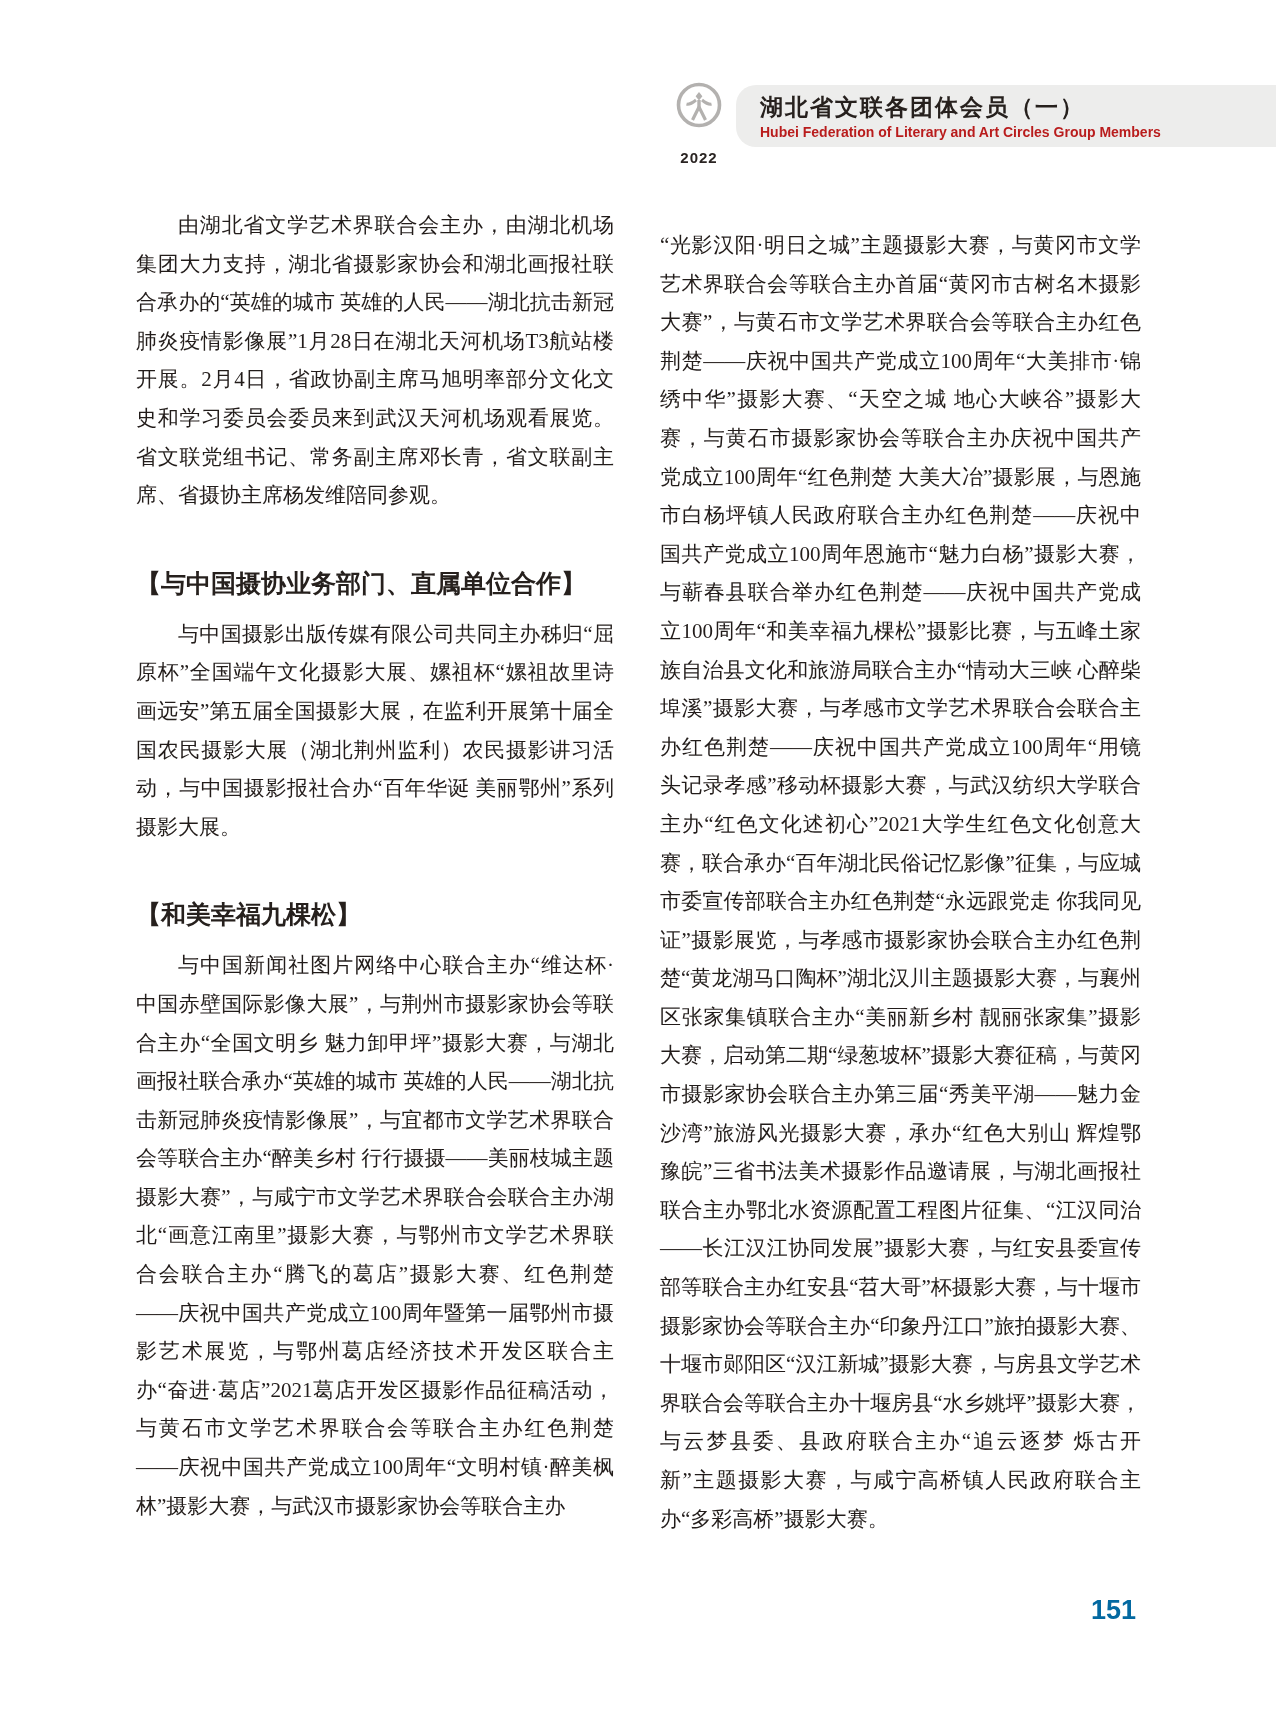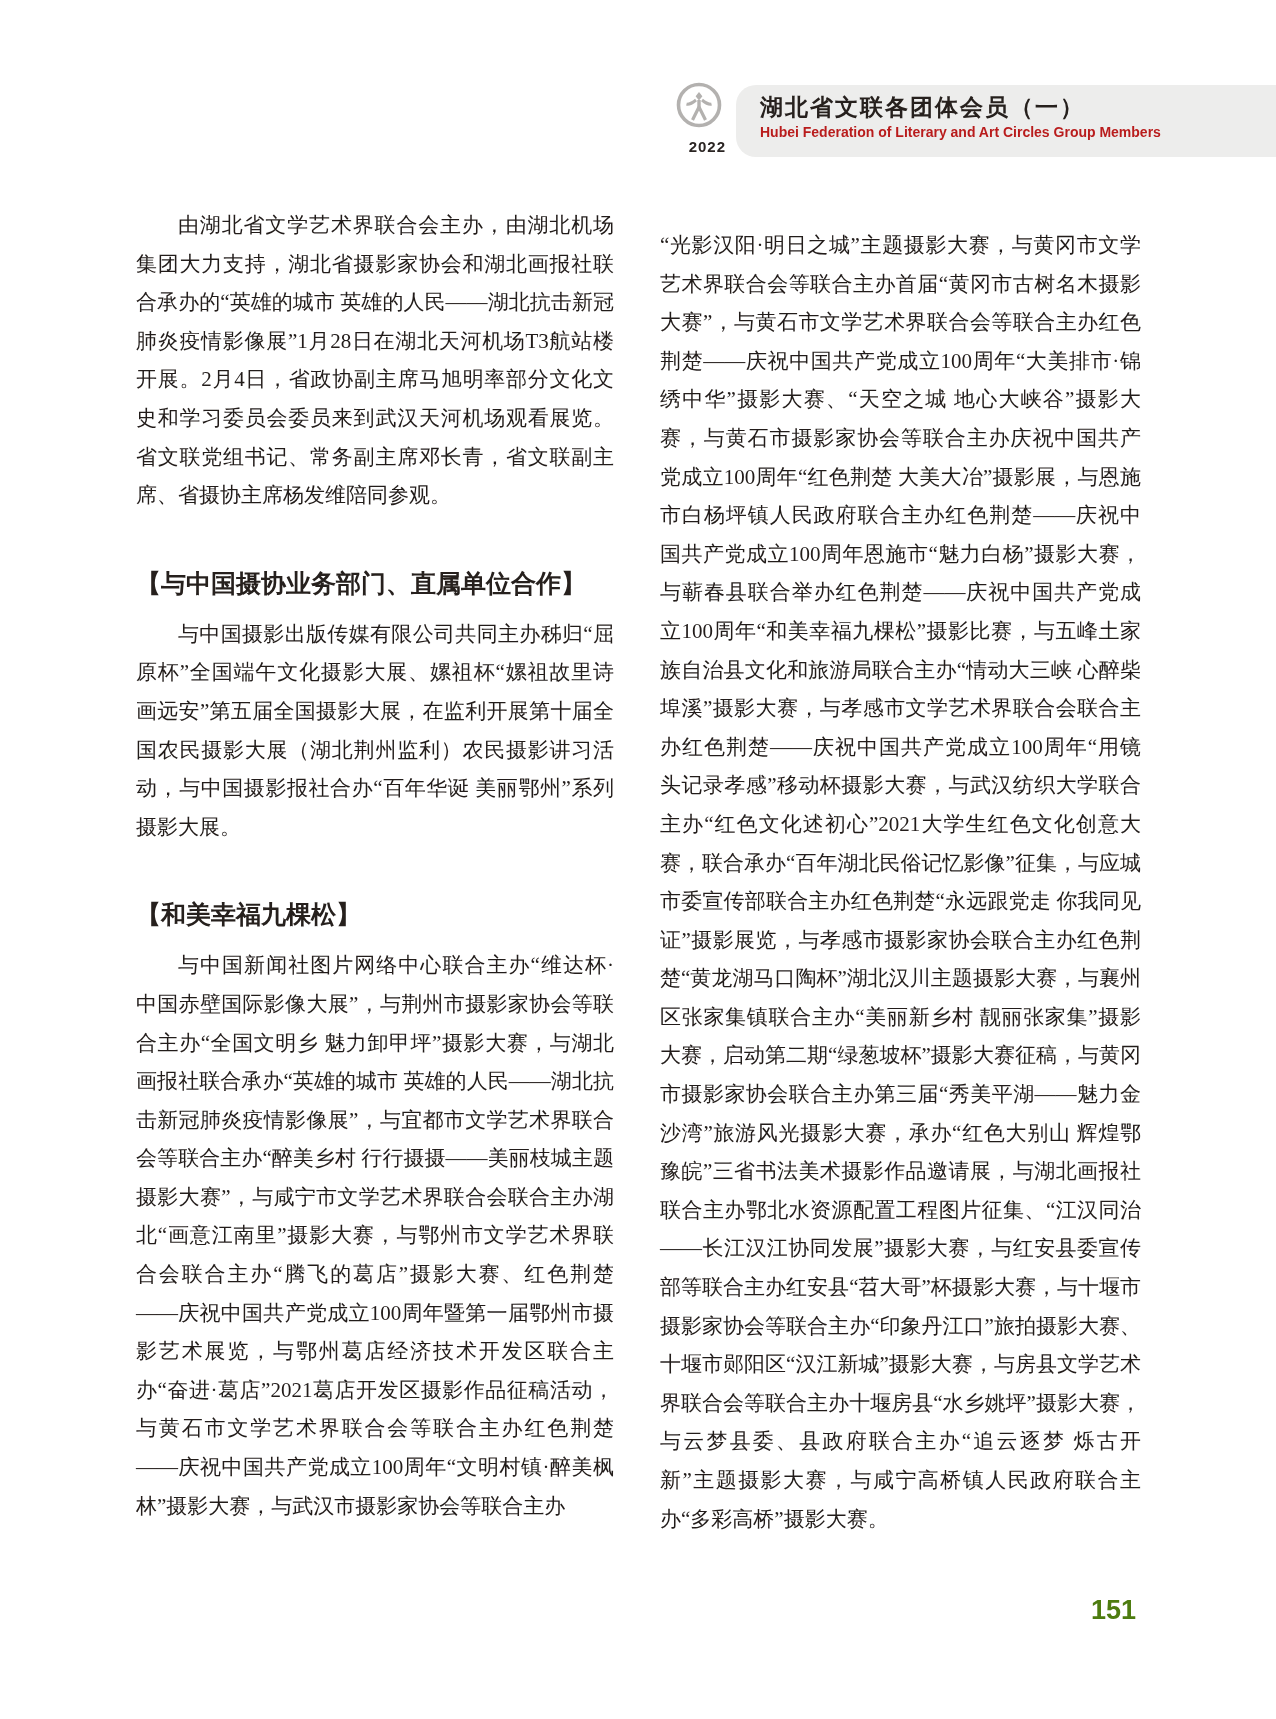--- a/index.html
+++ b/index.html
@@ -13,24 +13,24 @@
   }
   
   .logo{
     position:absolute;left:672px;top:80px;width:54px;
     text-align:center;
   }
   .logo svg{display:block;margin:0 auto;}
   .logo-year{
     font-family:"Liberation Sans", sans-serif;
     font-weight:700;font-size:15px;letter-spacing:1px;
-    color:#2a2422;margin-top:8px;text-align:right;
+    color:#2a2422;margin-top:19px;
   }
   .header-bar{
-    position:absolute;left:736px;top:85px;right:0;height:72px;
+    position:absolute;left:736px;top:85px;right:0;height:62px;
     background:#ededec;
     border-radius:20px 0 0 20px;
     box-sizing:border-box;
     padding:9px 20px 0 24px;
   }
   .header-title-zh{
     font-family:"Liberation Sans", sans-serif;
     font-weight:700;font-size:23px;line-height:26px;
     letter-spacing:2px;color:#26201d;
     white-space:nowrap;
@@ -55,21 +55,21 @@
     color:#26201d;margin:0 0 12px 0;
     text-align:left;
   }
   .section-heading.gap{margin-top:48px;}
   .col p{margin:0;text-indent:2em;}
   .col p.no-indent{text-indent:0;}
   
   .page-number{
     position:absolute;left:1091px;top:1595px;
     font-family:"Liberation Sans", sans-serif;
-    font-weight:700;font-size:27px;color:#4d7c0f;
+    font-weight:700;font-size:27px;color:#0369a1;
   }
 </style>
 </head>
 <body>
 
 <div class="page">
 
   <div class="logo">
     <span>
       <svg width="48" height="50" viewBox="0 0 48 50" aria-hidden="true">

